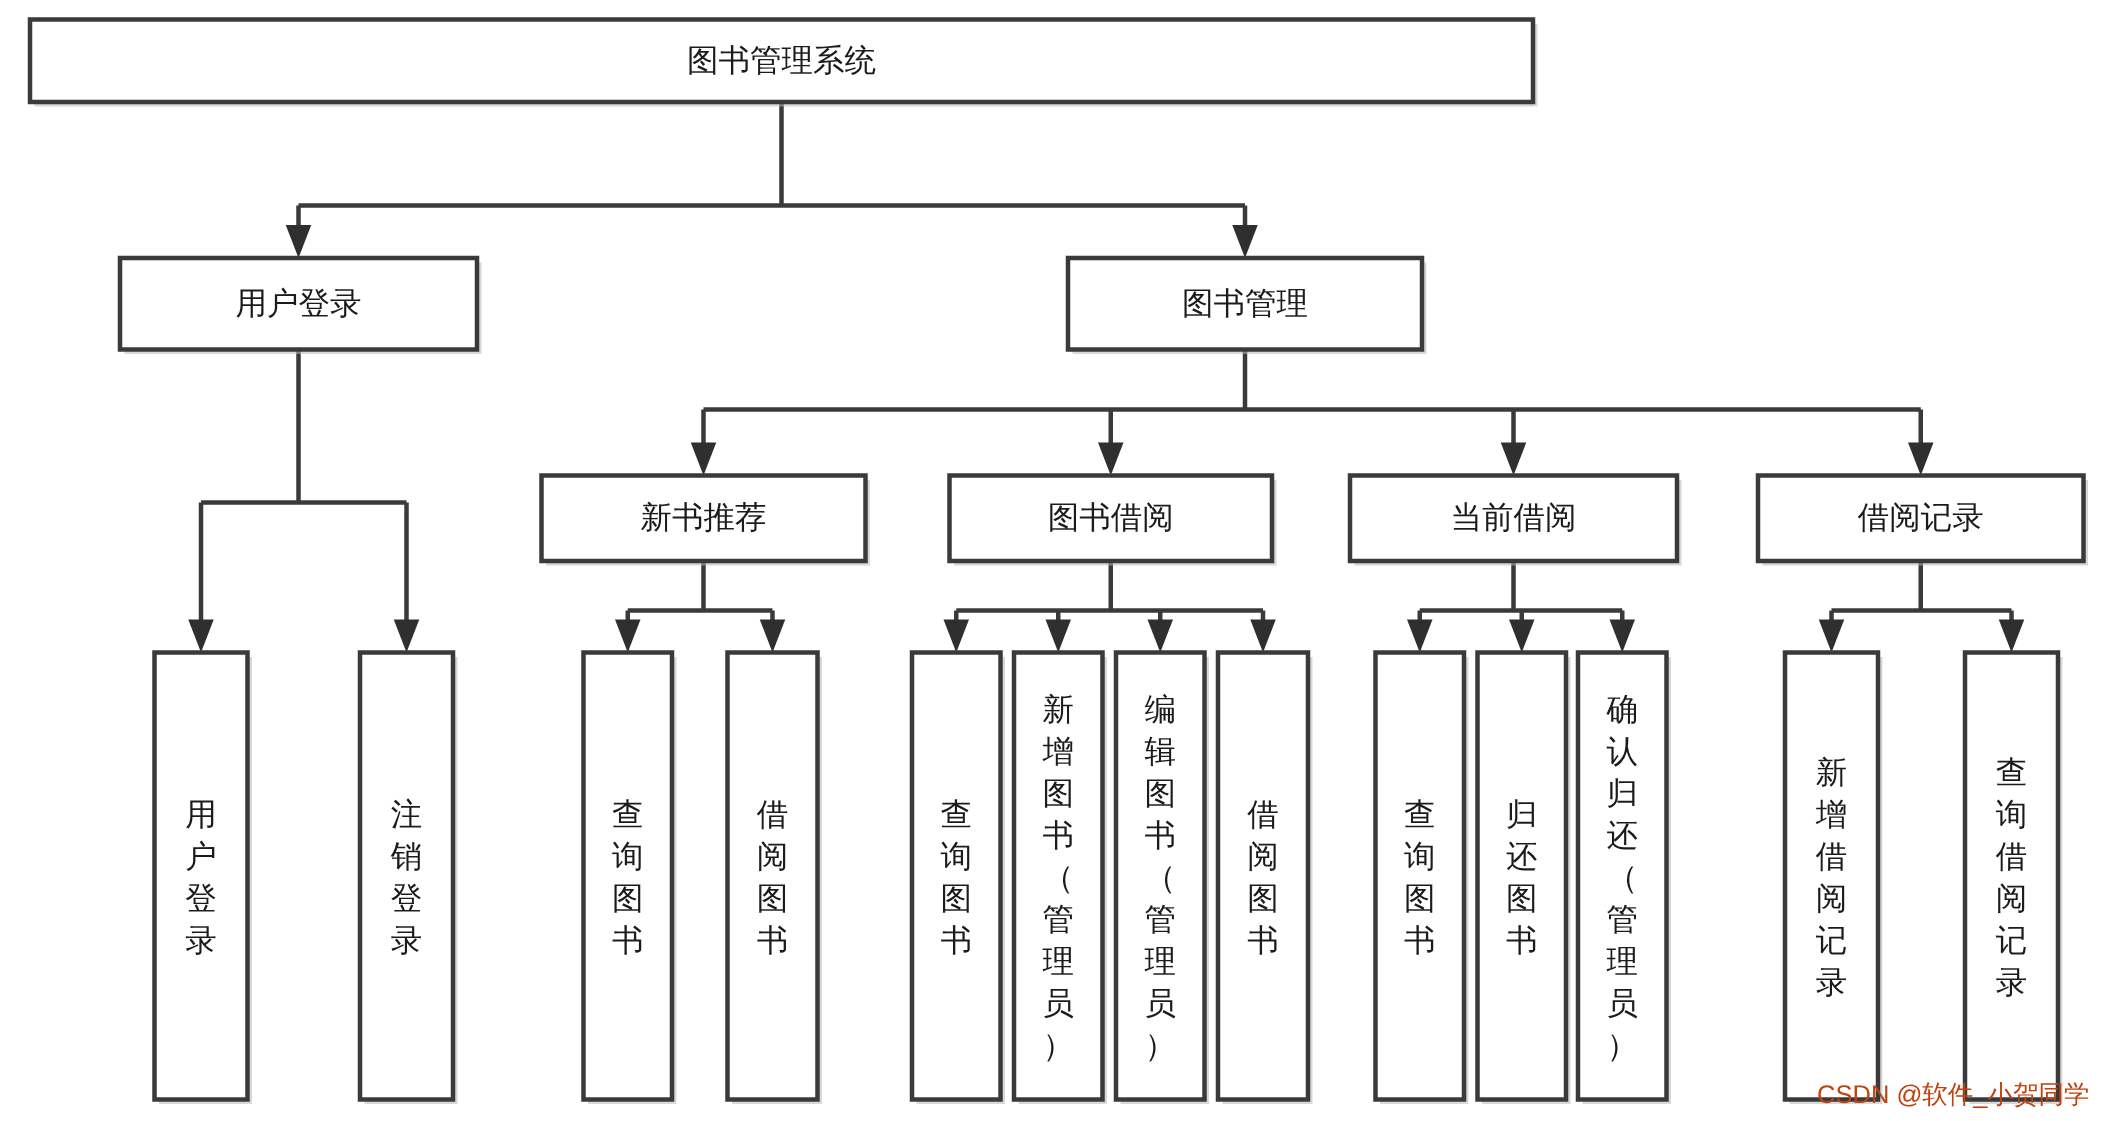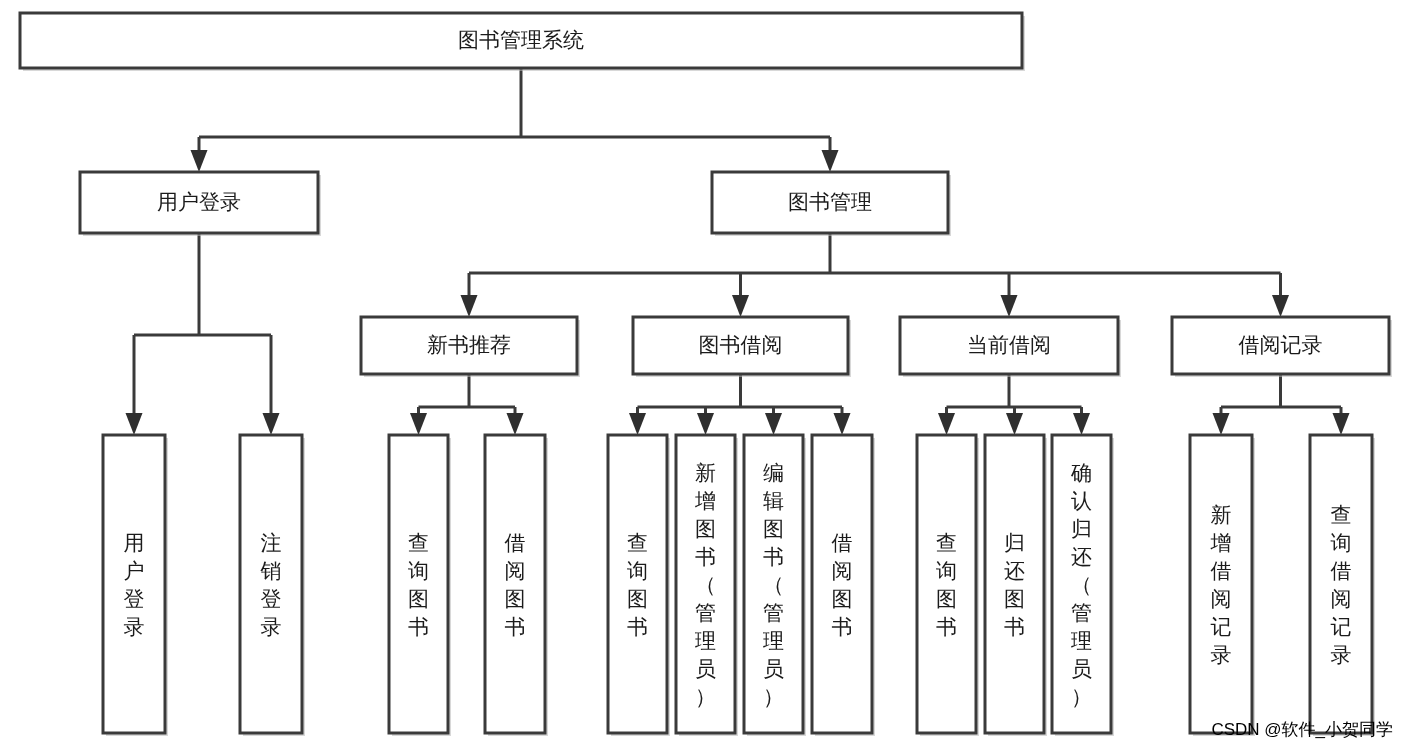--- a/index.html
+++ b/index.html
@@ -59,21 +59,21 @@
     font-size: 21px;
     fill: #1b1b1b;
     text-anchor: middle;
   }
   .watermark-text {
     position: absolute;
     right: 12px;
     bottom: 6px;
     font-family: "Liberation Sans", "DejaVu Sans", sans-serif;
     font-size: 17px;
-    color: #000000;
+    color: #c2410c;
     white-space: nowrap;
     user-select: none;
     margin-left: 43px;
   }
 </style>
 </head>
 <body>
 
 <div id="diagram-root">
   <svg class="diagram-canvas" viewBox="0 0 1405 747">

